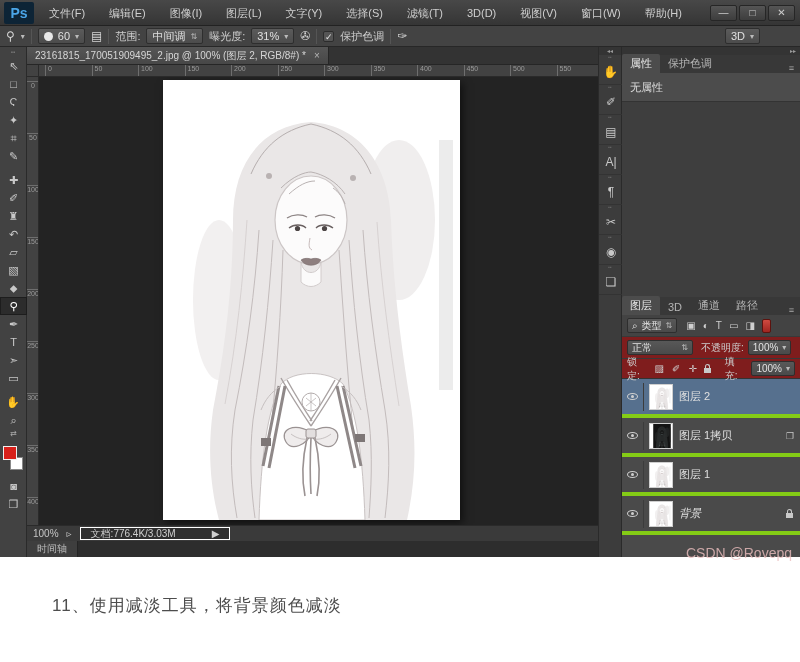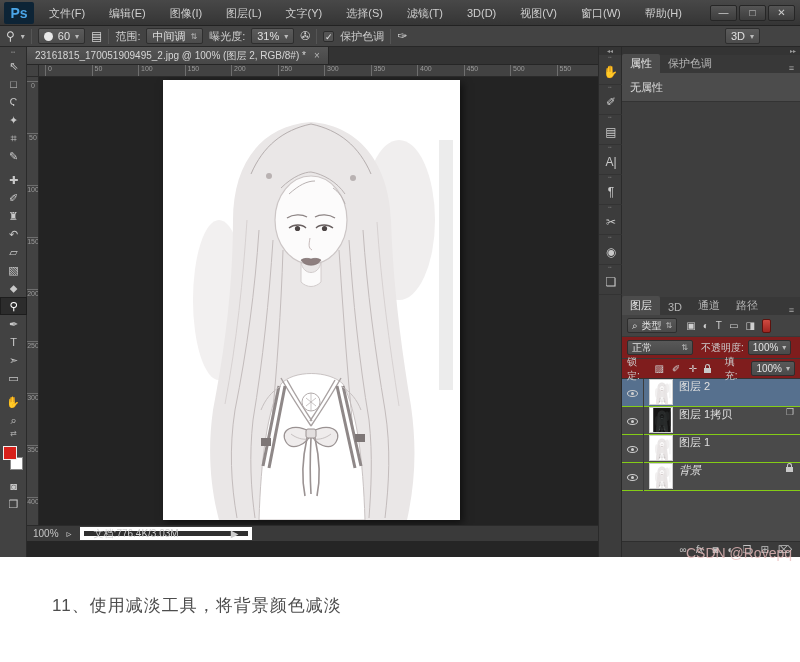--- a/index.html
+++ b/index.html
@@ -62,22 +62,22 @@
     border-right:1px solid #2a2a2a;overflow:hidden;}
   .tick-t{position:absolute;top:0;height:12px;border-left:1px solid #6e6e6e;color:#9a9a9a;
     font-size:7px;padding-left:2px;}
   .tick-l{position:absolute;left:0;width:12px;border-top:1px solid #6e6e6e;color:#9a9a9a;
     font-size:7px;text-align:center;}
   .pasteboard{position:absolute;left:12px;top:30px;right:0;bottom:32px;background:#232323;overflow:hidden;}
   .canvas{position:absolute;left:124px;top:3px;width:297px;height:440px;background:#fff;
     box-shadow:3px 3px 8px rgba(0,0,0,.55);}
   .statusbar{position:absolute;left:0;bottom:16px;right:0;height:16px;background:#3a3a3a;
     border-top:1px solid #2a2a2a;display:flex;align-items:center;color:#c5c5c5;font-size:10px;gap:8px;padding-left:6px;}
-  .status-inset{background:#2f2f2f;border:4px solid #ffffff;padding:0 10px;height:13px;line-height:12px;
-    display:inline-flex;align-items:center;gap:52px;color:#cfcfcf;}
+  .status-inset{background:#2f2f2f;border:1px solid #ffffff;padding:0 10px;height:13px;line-height:12px;
+    display:inline-flex;align-items:center;gap:36px;color:#cfcfcf;}
   .timeline{position:absolute;left:0;bottom:0;right:0;height:16px;background:#2d2d2d;display:flex;}
   .timeline-tab{background:#3e3e3e;color:#bbb;font-size:10px;padding:0 10px;height:16px;line-height:16px;
     border-right:1px solid #242424;}
 
   
   .rightstrip{position:absolute;left:598px;top:47px;width:24px;height:510px;background:#3c3c3c;
     border-left:1px solid #2a2a2a;border-right:1px solid #2a2a2a;color:#c9c9c9;}
   .strip-head{height:8px;font-size:6px;color:#999;text-align:center;line-height:8px;background:#343434;}
   .strip-icon{width:24px;height:26px;display:flex;align-items:center;justify-content:center;
     font-size:12px;border-bottom:1px solid #333;cursor:pointer;}
@@ -95,21 +95,21 @@
   .filter-row,.blend-row,.lock-row{display:flex;align-items:center;gap:4px;padding:0 5px;font-size:10px;color:#ccc;}
   .filter-row{height:22px;background:#434343;border-bottom:1px solid #393939;}
   .blend-row{height:22px;border-bottom:1px solid #393939;}
   .lock-row{height:20px;border-bottom:1px solid #333;}
   .mini-field{background:linear-gradient(#585858,#4a4a4a);border:1px solid #2e2e2e;border-radius:2px;
     height:15px;line-height:14px;padding:0 4px;display:inline-flex;align-items:center;gap:4px;color:#e2e2e2;}
   .f-icon{font-size:10px;color:#cfcfcf;padding:0 1px;cursor:pointer;}
   .red-toggle{width:9px;height:14px;background:linear-gradient(#d04a40,#a02520);border:1px solid #5d120e;
     border-radius:2px;margin-left:2px;}
   .layer-rows{background:#4a4a4a;}
-  .layer-row{height:28px;display:flex;border-bottom:1px solid #84cc16;
+  .layer-row{height:39px;display:flex;align-items:center;border-bottom:4px solid #84cc16;
     font-size:11px;color:#e0e0e0;cursor:pointer;}
   .layer-row.selected{background:#56708e;}
   .eye-cell{width:22px;height:28px;border-right:1px solid #3c3c3c;display:flex;align-items:center;justify-content:center;}
   .eye{width:11px;height:7px;border:1px solid #cfcfcf;border-radius:50%;position:relative;}
   .eye::after{content:"";position:absolute;left:3px;top:1px;width:3px;height:3px;border-radius:50%;background:#cfcfcf;}
   .thumb{width:24px;height:26px;background:#fff;border:1px solid #cfcfcf;margin:0 6px 0 5px;overflow:hidden;position:relative;}
   .thumb.dark svg{filter:invert(0.92);}
   .thumb svg{position:absolute;left:0;top:0;}
   .layer-name{flex:1;}
   .layer-name.italic{font-style:italic;}
@@ -343,20 +343,23 @@
     </div>
 
     <div class="statusbar">
       <span>100%</span>
       <span>▹</span>
       <span class="status-inset">
         <span>文档:776.4K/3.03M</span>
         <span>▶</span>
       </span>
     </div>
+    <div class="timeline">
+      <div class="timeline-tab">时间轴</div>
+    </div>
   </div>
 
   <div class="rightstrip">
     <div class="strip-head">◂◂</div>
     <div id="strip-icons">
         <div class="strip-grip">▪▪</div>
         <div class="strip-icon">✋</div>
         <div class="strip-grip">▪▪</div>
         <div class="strip-icon">✐</div>
         <div class="strip-grip">▪▪</div>

